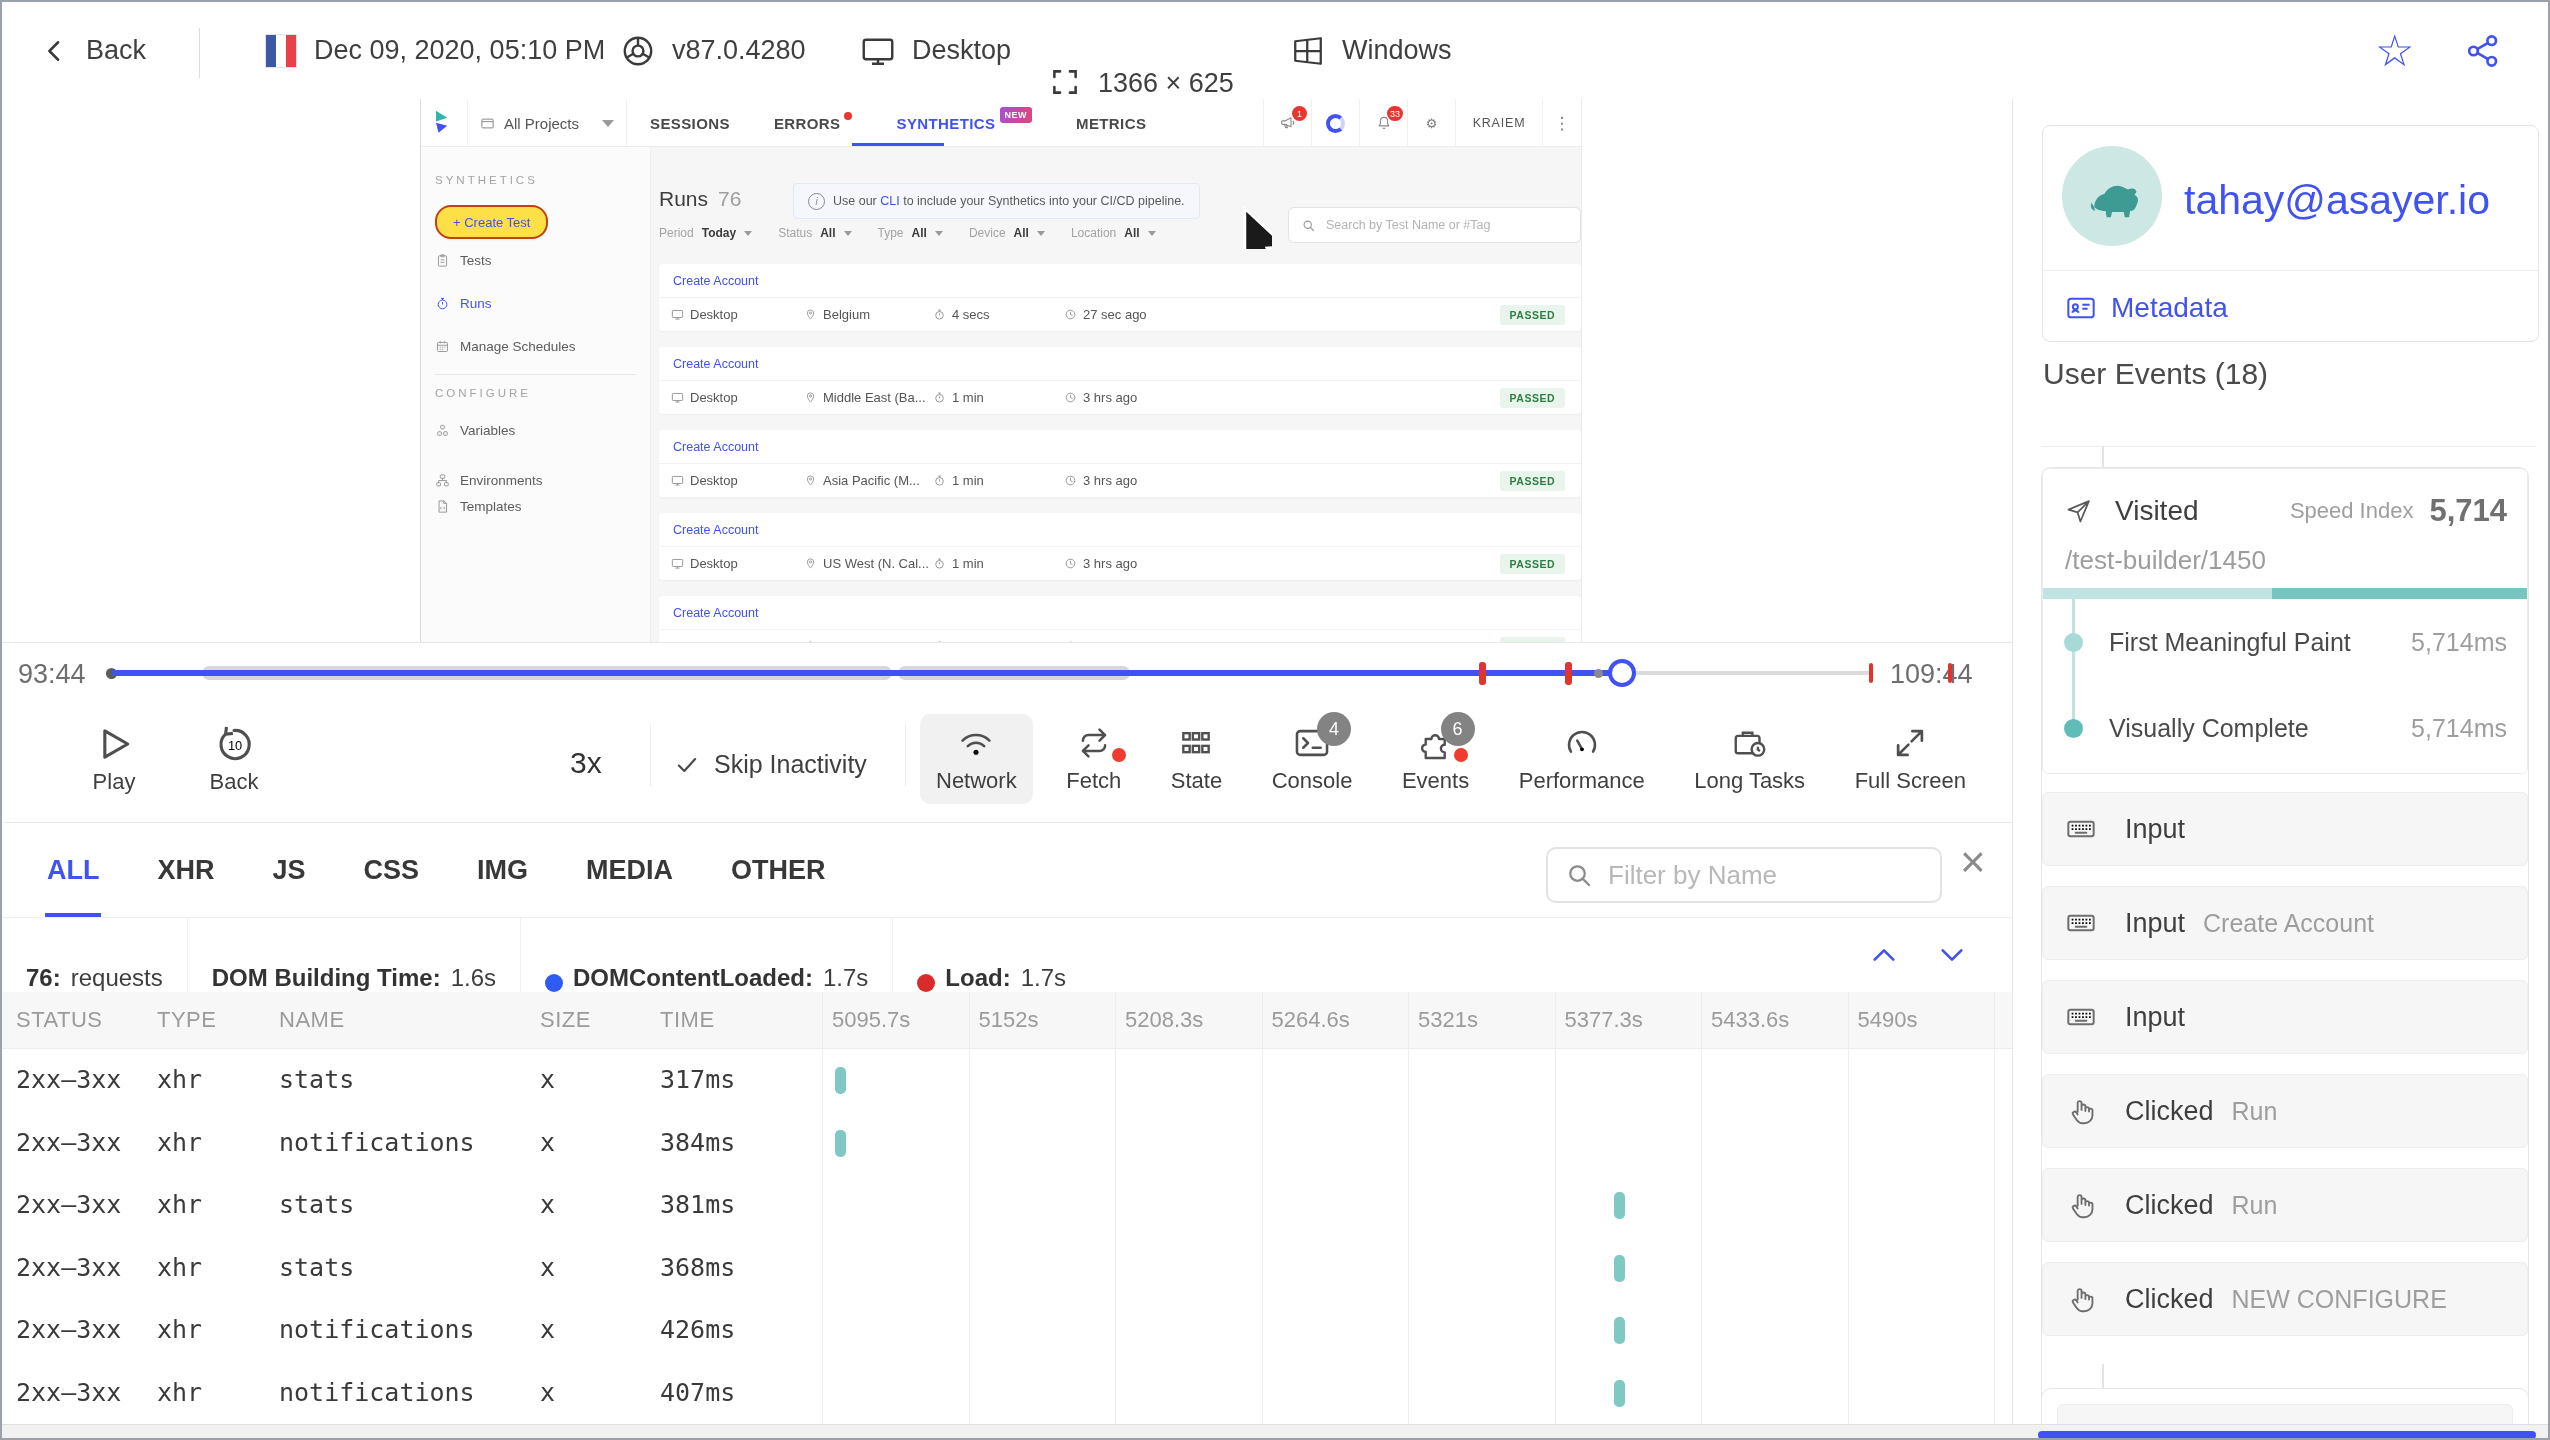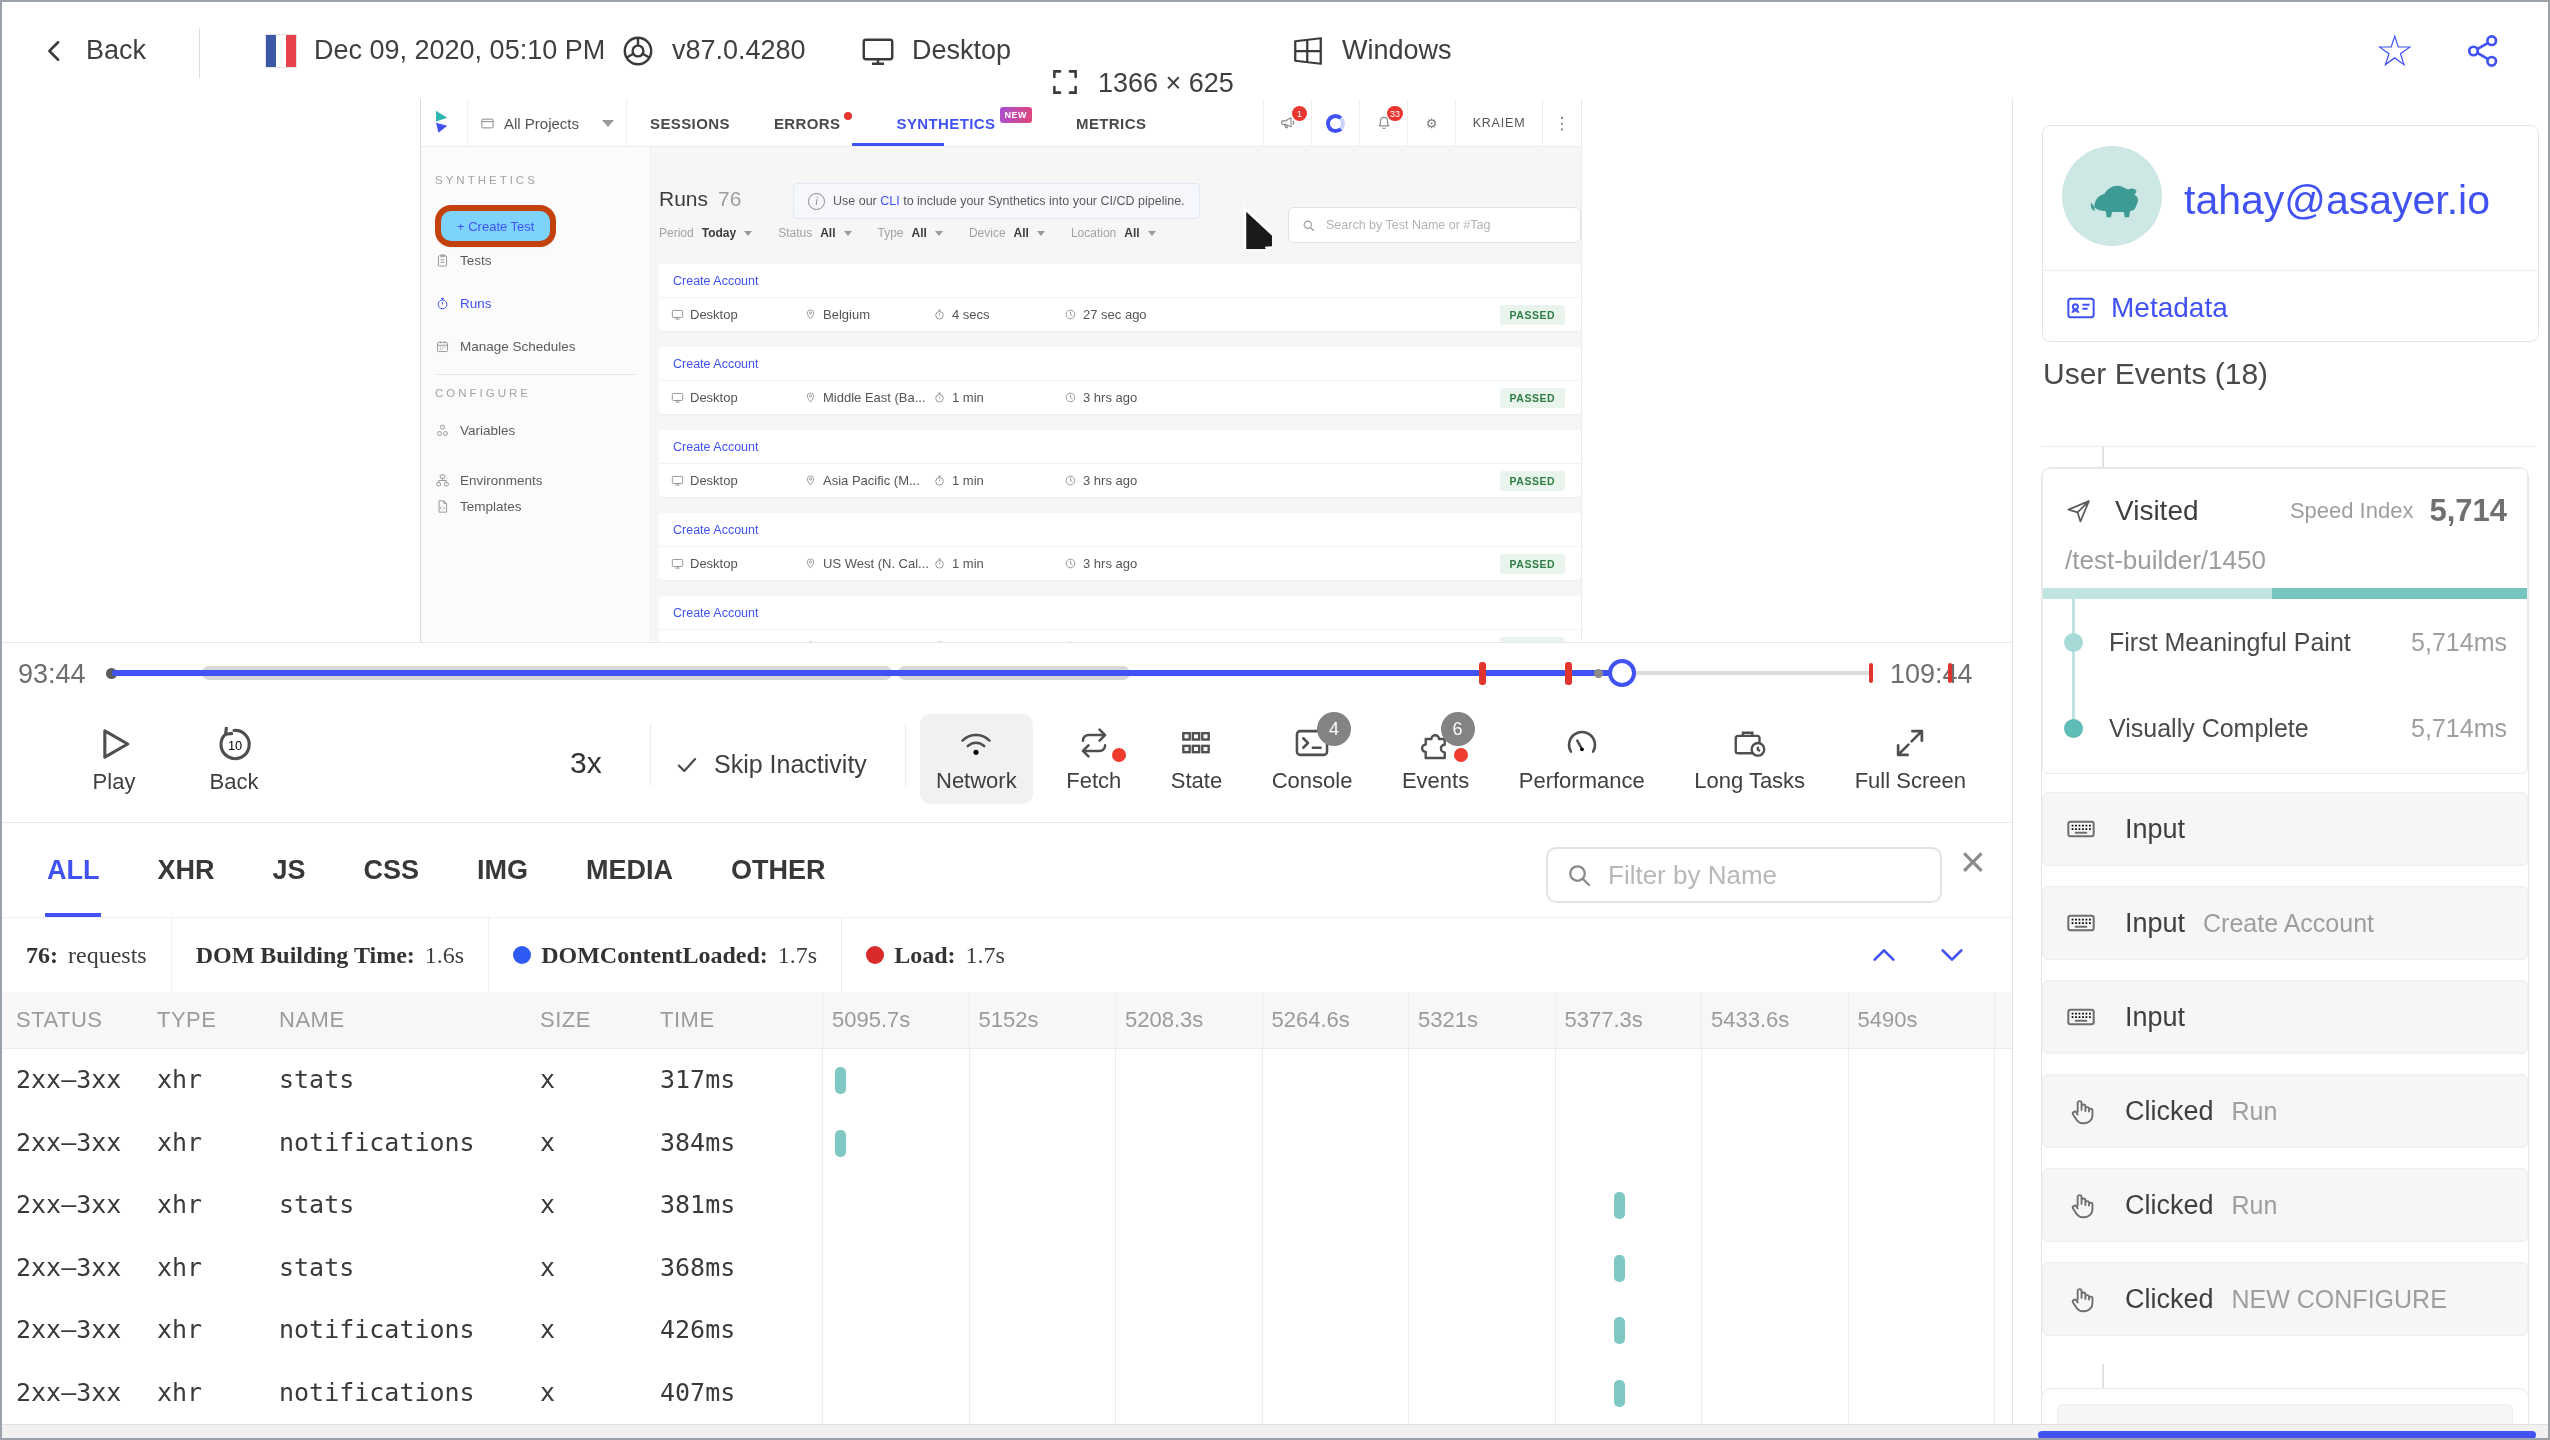--- a/index.html
+++ b/index.html
@@ -40,21 +40,21 @@
   .rp-hicons{position:absolute;right:0;top:0;height:48px;display:flex;align-items:center;}
   .rp-cell{height:48px;display:flex;align-items:center;justify-content:center;border-left:1px solid #f0f0f0;width:47px;position:relative;cursor:pointer;color:#7c7c7c;}
   .rp-cell svg{stroke:#8a8a8a;}
   .rp-badge{position:absolute;top:7px;right:4px;min-width:15px;height:15px;border-radius:8px;background:#e8352f;color:#fff;font-size:9px;display:flex;align-items:center;justify-content:center;padding:0 3px;box-sizing:border-box;}
   .spinner{width:19px;height:19px;border-radius:50%;border:4px solid #4152F2;border-right-color:#ccd4fb;box-sizing:border-box;}
   .rp-user{width:86px;font-size:12.5px;letter-spacing:.8px;color:#555;}
   .rp-kebab{width:38px;font-size:17px;color:#7c7c7c;}
   
   .rp-side{position:absolute;left:0;top:48px;width:230px;height:495px;background:#fbfbfb;border-right:1px solid #efefef;box-sizing:border-box;}
   .rp-section{position:absolute;left:14px;font-size:11.5px;letter-spacing:3px;color:#a3a3a3;}
-  .rp-pill{position:absolute;left:14px;top:58px;height:30px;padding:0 16px;border-radius:16px;background:#7dd3fc;border:6px solid #c2410c;color:#4152F2;font-size:13px;display:flex;align-items:center;box-shadow:0 1px 2px rgba(0,0,0,.06);cursor:pointer;}
+  .rp-pill{position:absolute;left:14px;top:58px;height:30px;padding:0 16px;border-radius:16px;background:#fde047;border:2px solid #c2410c;color:#4152F2;font-size:13px;display:flex;align-items:center;box-shadow:0 1px 2px rgba(0,0,0,.06);cursor:pointer;}
   .rp-item{position:absolute;left:14px;display:flex;align-items:center;gap:10px;font-size:13.5px;color:#5c5c5c;cursor:pointer;}
   .rp-item svg{stroke:#949494;}
   .rp-item.active{color:#4152F2;}
   .rp-item.active svg{stroke:#4152F2;}
   .rp-sdiv{position:absolute;left:14px;right:14px;top:227px;height:1px;background:#e8e8e8;}
   
   .rp-main{position:absolute;left:230px;top:48px;width:932px;height:495px;}
   .rp-title{position:absolute;left:8px;top:40px;font-size:21px;color:#3d3d3d;}
   .rp-count{color:#9e9e9e;margin-left:10px;}
   .rp-banner{position:absolute;left:142px;top:36px;height:36px;display:flex;align-items:center;gap:8px;padding:0 14px;background:#f6f7fc;border:1px solid #e4e8f4;border-radius:4px;font-size:12.5px;color:#5a5a5a;box-sizing:border-box;}
@@ -114,21 +114,21 @@
   .net-tab{position:relative;height:95px;line-height:95px;font-size:27px;font-weight:bold;color:#383838;cursor:pointer;padding:0 2px;}
   .net-tab.active{color:#4152F2;}
   .net-tab.active::after{content:"";position:absolute;left:0;right:0;bottom:0;height:5px;background:#4152F2;}
   .nt-filter{position:absolute;left:1544px;top:24px;width:396px;height:56px;border:2px solid #e3e3e3;border-radius:10px;display:flex;align-items:center;gap:12px;padding:0 16px;box-sizing:border-box;}
   .nt-filter svg{stroke:#8a8a8a;flex:none;}
   .nt-filter input{border:none;outline:none;font-size:26px;width:100%;font-family:"Liberation Sans",sans-serif;color:#444;background:transparent;}
   .nt-filter input::placeholder{color:#b8b8b8;}
   .nt-close{position:absolute;left:1958px;top:14px;font-size:44px;color:#8a8a8a;cursor:pointer;}
   
   .netstats{position:absolute;left:0;top:915px;width:2010px;height:75px;background:#fff;border-top:1px solid #efefef;display:flex;align-items:center;box-sizing:border-box;}
-  .ns-cell{height:100%;display:flex;align-items:center;padding:0 24px;border-right:1px solid #efefef;font-size:24px;color:#3e3e3e;gap:10px;font-family:Liberation Serif, serif;}
+  .ns-cell{height:100%;display:flex;align-items:flex-end;padding:0 24px;border-right:1px solid #efefef;font-size:24px;color:#3e3e3e;gap:10px;}
   .ns-strong{font-weight:bold;color:#333;}
   .ns-dot{width:18px;height:18px;border-radius:50%;}
   .ns-dot.dcl{background:#2f5bf5;}.ns-dot.load{background:#d92b2b;}
   .ns-chev{margin-left:auto;display:flex;gap:36px;margin-right:44px;}
   .ns-chev svg{stroke:#4152F2;cursor:pointer;}
   
   .nt-header{position:absolute;left:0;top:990px;width:2010px;height:57px;background:#f7f7f7;border-bottom:1px solid #ececec;box-sizing:border-box;}
   .th-label{position:absolute;top:0;line-height:56px;font-size:22px;color:#9b9b9b;letter-spacing:.5px;}
   .tcols{position:absolute;left:820px;top:0;height:56px;display:flex;}
   .tcol{width:146.5px;padding-left:10px;box-sizing:border-box;line-height:56px;font-size:22px;color:#9b9b9b;}

